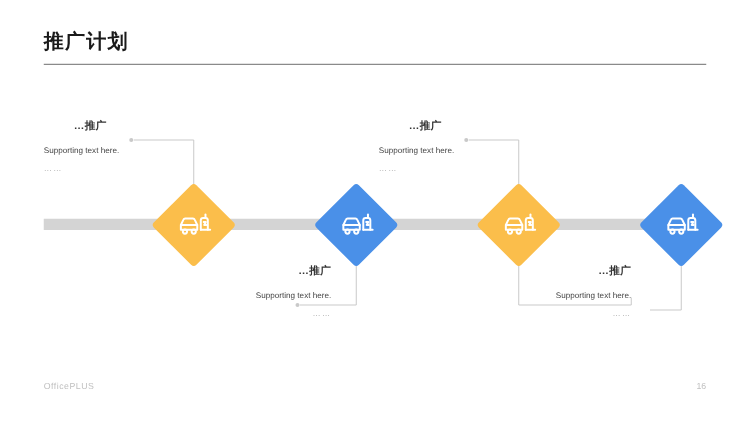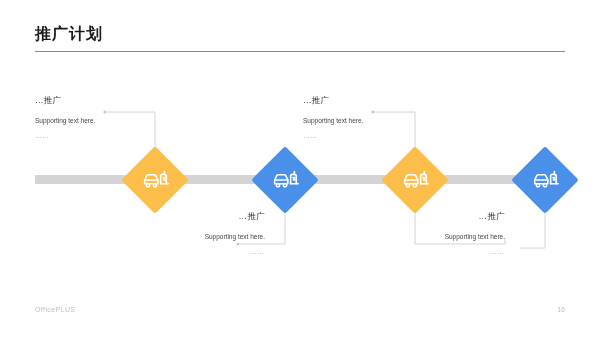--- a/index.html
+++ b/index.html
@@ -76,24 +76,25 @@
   .node-orange { background: #fbbe4b; }
   .node-blue   { background: #4a90e8; }
 
   
   .callout {
     position: absolute;
     width: 150px;
   }
   .callout .headline {
     font-size: 8.5px;
-    font-weight: normal;
+    font-weight: bold;
     color: #333333;
     letter-spacing: 0.3px;
     white-space: nowrap;
+    margin-left: 24px;
   }
   .callout .support {
     font-size: 6.5px;
     color: #444444;
     margin-top: 10px;
     white-space: nowrap;
   }
   .callout .dots {
     font-size: 6.5px;
     color: #9a9a9a;

